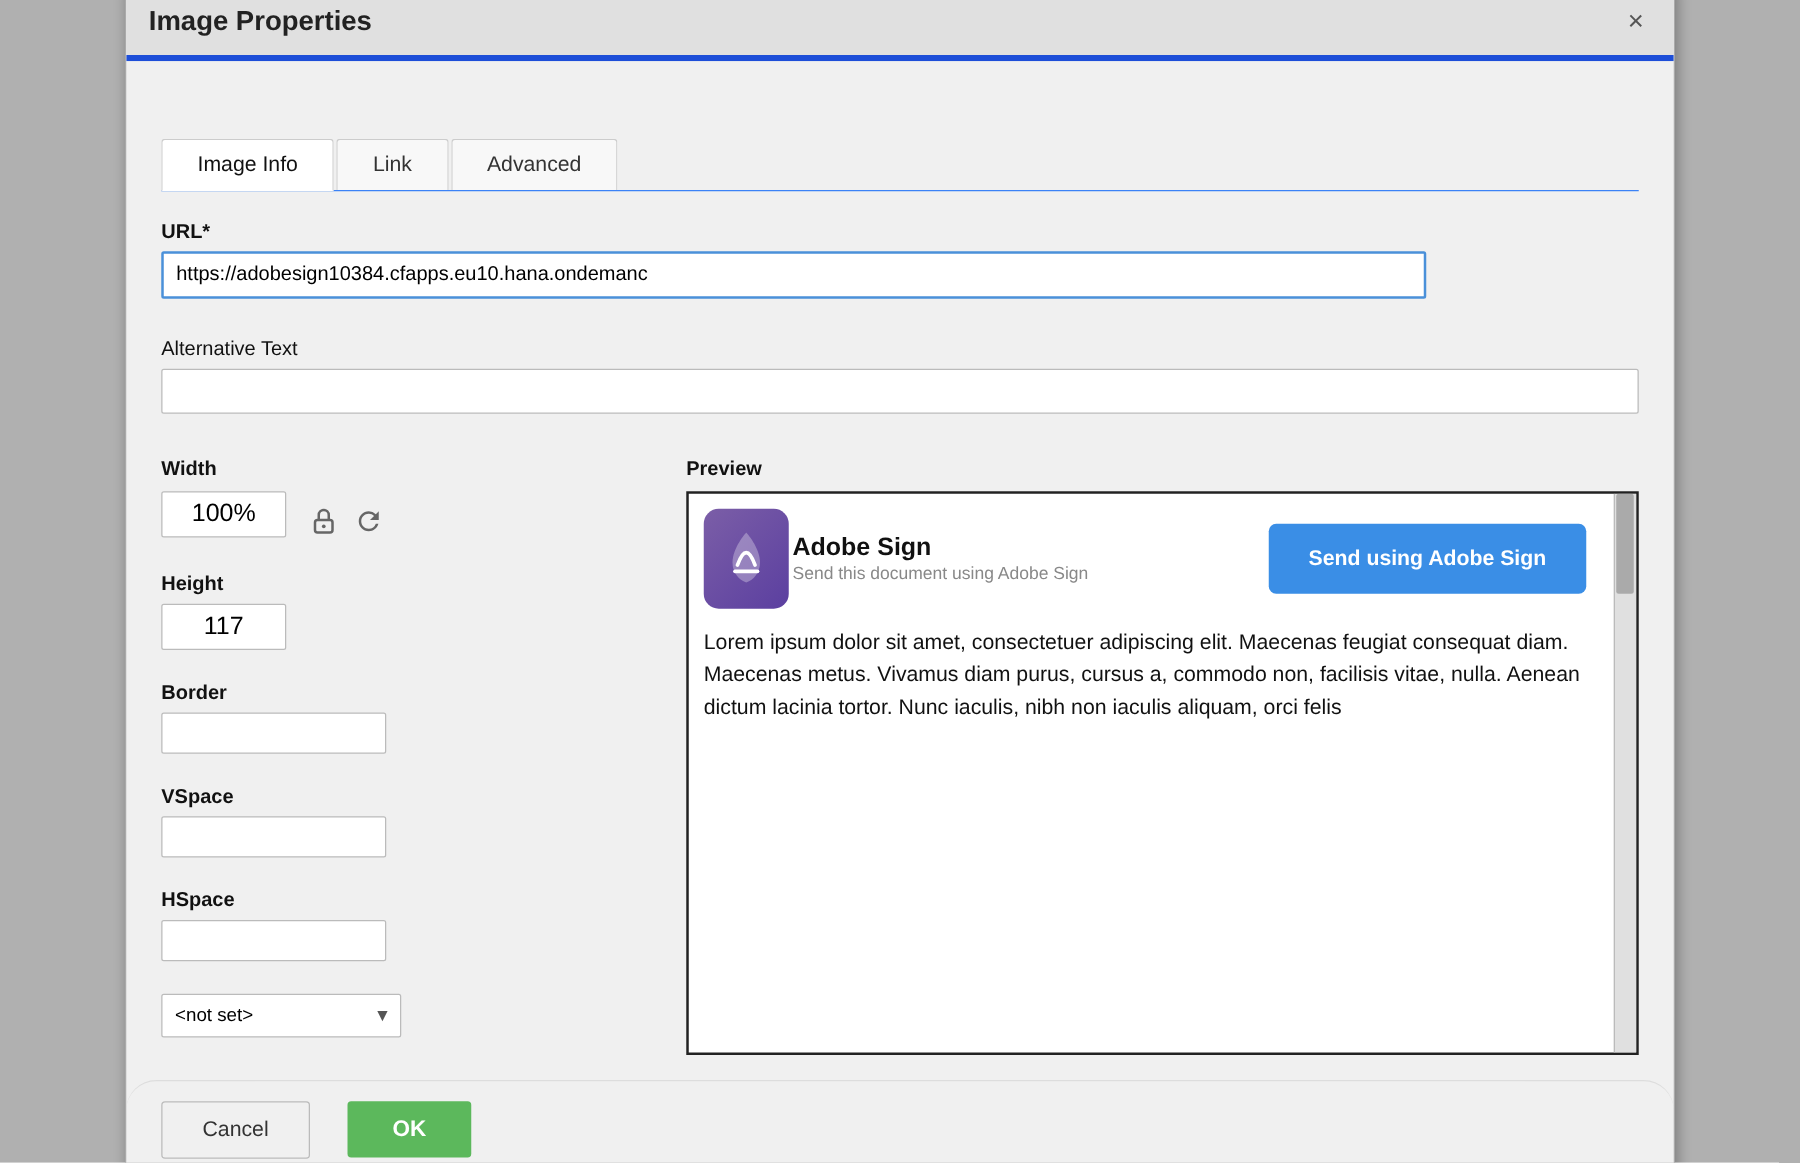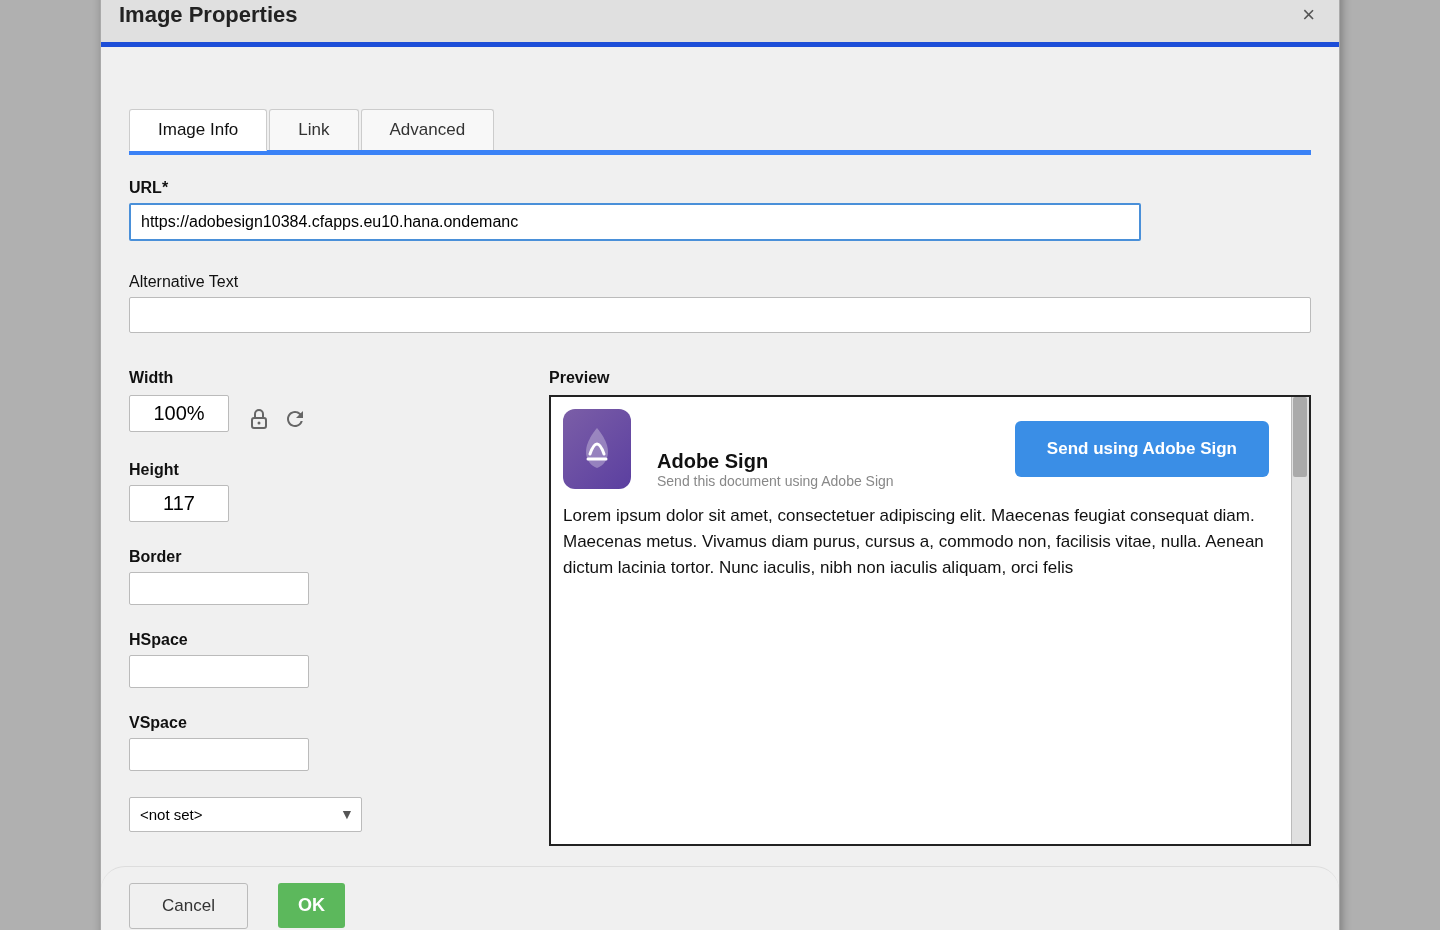--- a/index.html
+++ b/index.html
@@ -62,21 +62,21 @@
 
     .dialog-body {
       padding: 0 28px 20px 28px;
       flex: 1;
       display: flex;
       flex-direction: column;
     }
 
     .tabs {
       display: flex;
-      border-bottom: 5px solid #3b82f6;
+      border-bottom: 1px solid #3b82f6;
       margin-bottom: 24px;
       padding-top: 14px;
       margin-top: 48px;
     }
 
     .tab {
       padding: 10px 28px;
       font-size: 17px;
       cursor: pointer;
       border: 1px solid #ccc;
@@ -171,21 +171,21 @@
       background: #fff;
     }
 
     .select-wrapper {
       display: flex;
       align-items: center;
       gap: 6px;
     }
 
     .alignment-select {
-      width: 233px;
+      width: 192px;
       padding: 8px 10px;
       font-size: 15px;
       border: 1px solid #bbb;
       border-radius: 2px;
       background: #fff;
       appearance: none;
       -webkit-appearance: none;
     }
 
     .select-arrow {
@@ -237,22 +237,22 @@
     .adobe-sign-banner {
       display: flex;
       align-items: center;
       justify-content: space-between;
       padding-right: 28px;
       background: #fff;
     }
 
     .adobe-sign-left {
       display: flex;
-      align-items: flex-end;
-      gap: 26px;
+      align-items: center;
+      gap: 3px;
     }
 
     .adobe-sign-logo {
       width: 68px;
       height: 80px;
       background: linear-gradient(135deg, #7b5ea7 0%, #5b3fa0 100%);
       border-radius: 12px;
       display: flex;
       align-items: center;
       justify-content: center;
@@ -304,21 +304,21 @@
       padding: 12px 32px;
       font-size: 17px;
       background: #f0f0f0;
       border: 1px solid #bbb;
       border-radius: 3px;
       cursor: pointer;
       color: #333;
     }
 
     .ok-btn {
-      padding: 12px 20px;
+      padding: 12px 36px;
       font-size: 18px;
       background: #5cb85c;
       color: #fff;
       border: none;
       border-radius: 3px;
       cursor: pointer;
       font-weight: bold;
     }
 
     .resize-handle {
@@ -412,26 +412,26 @@
             <div class="field-label">Height</div>
             <input class="size-input" type="text" value="117" style="">
           </div>
 
           <div class="field-group">
             <div class="field-label">Border</div>
             <input class="small-input" type="text" value="" style="">
           </div>
 
           <div class="field-group">
+            <div class="field-label">VSpace</div>
+            <input class="small-input" type="text" value="" style="">
+          </div>
+
+          <div class="field-group">
             <div class="field-label">HSpace</div>
-            <input class="small-input" type="text" value="" style="">
-          </div>
-
-          <div class="field-group">
-            <div class="field-label">VSpace</div>
             <input class="small-input" type="text" value="" style="">
           </div>
 
           <div class="field-group">
             <div class="select-wrapper">
               <select class="alignment-select">
                 <option value="&lt;not set&gt;">&lt;not set&gt;</option>
               </select>
               <span class="select-arrow">▼</span>
             </div>

